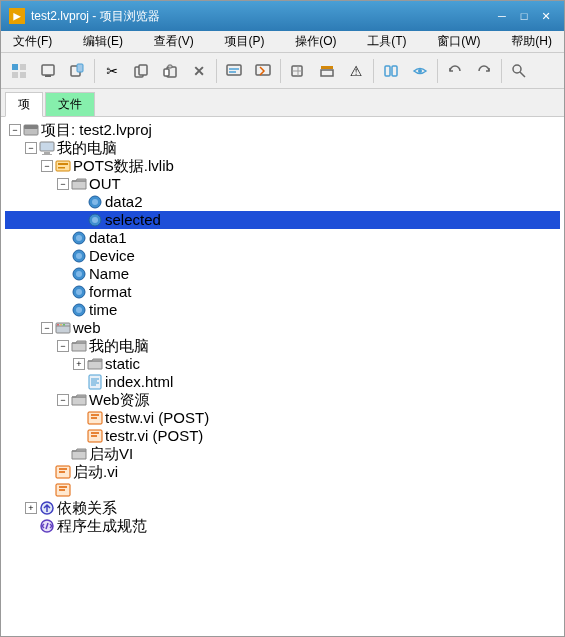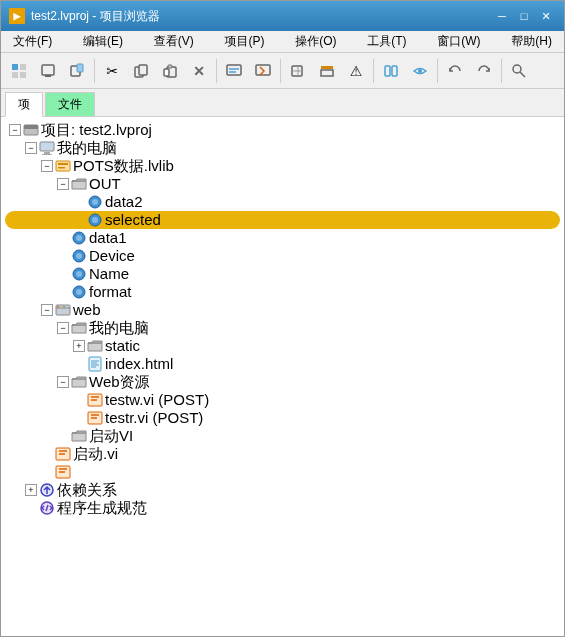--- a/index.html
+++ b/index.html
@@ -158,22 +158,21 @@
       display: flex;
       align-items: center;
       gap: 2px;
       white-space: nowrap;
       height: 18px;
       padding: 0 2px;
       cursor: default;
     }
 
     .tree-item.selected {
-      background: #eab308;
-      border-radius: 9px;
+      background: #1d4ed8;
     }
 
     .tree-expander {
       width: 12px;
       height: 12px;
       display: inline-flex;
       align-items: center;
       justify-content: center;
       font-size: 9px;
       border: 1px solid #999;
@@ -458,20 +457,31 @@
         <span class="tree-icon">
           <svg width="16" height="16" viewBox="0 0 16 16">
               <circle cx="8" cy="8" r="6" fill="#4090d0" stroke="#2060a0" stroke-width="1"></circle>
               <circle cx="8" cy="8" r="3" fill="#80b8e8"></circle>
             </svg>
         </span>
         <span class="tree-label">format</span>
       </div>
 
 
+      <div class="tree-item">
+        <span style="display:inline-block;width:48px;"></span>
+        <span class="tree-expander-placeholder"></span>
+        <span class="tree-icon">
+          <svg width="16" height="16" viewBox="0 0 16 16">
+              <circle cx="8" cy="8" r="6" fill="#4090d0" stroke="#2060a0" stroke-width="1"></circle>
+              <circle cx="8" cy="8" r="3" fill="#80b8e8"></circle>
+            </svg>
+        </span>
+        <span class="tree-label">time</span>
+      </div>
 
       <div class="tree-item">
         <span style="display:inline-block;width:32px;"></span>
         <span class="tree-expander">−</span>
         <span class="tree-icon">
           <svg width="16" height="16" viewBox="0 0 16 16">
               <rect x="1" y="3" width="14" height="10" rx="1" fill="#c8d0d8" stroke="#888" stroke-width="1"></rect>
               <path d="M1 6h14" stroke="#888" stroke-width="1"></path>
               <rect x="2" y="4" width="2" height="1.5" rx="0.5" fill="#e06060"></rect>
               <rect x="5" y="4" width="2" height="1.5" rx="0.5" fill="#e0c060"></rect>

